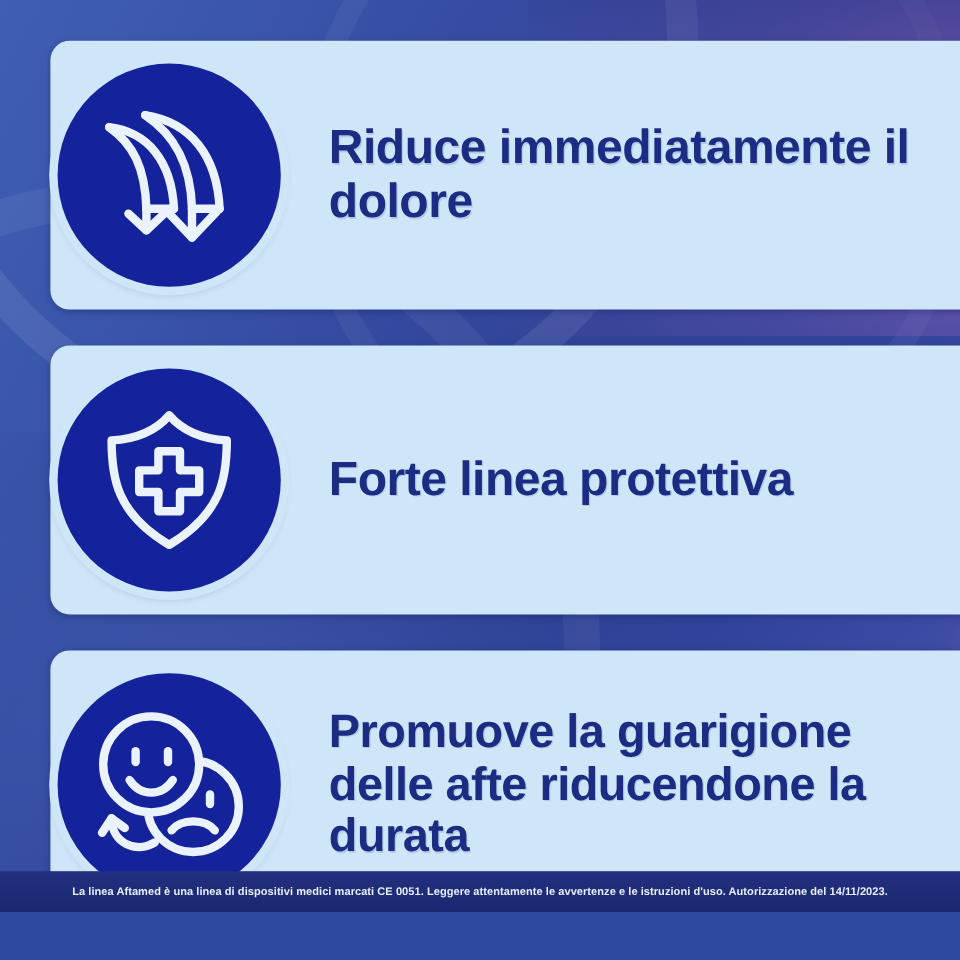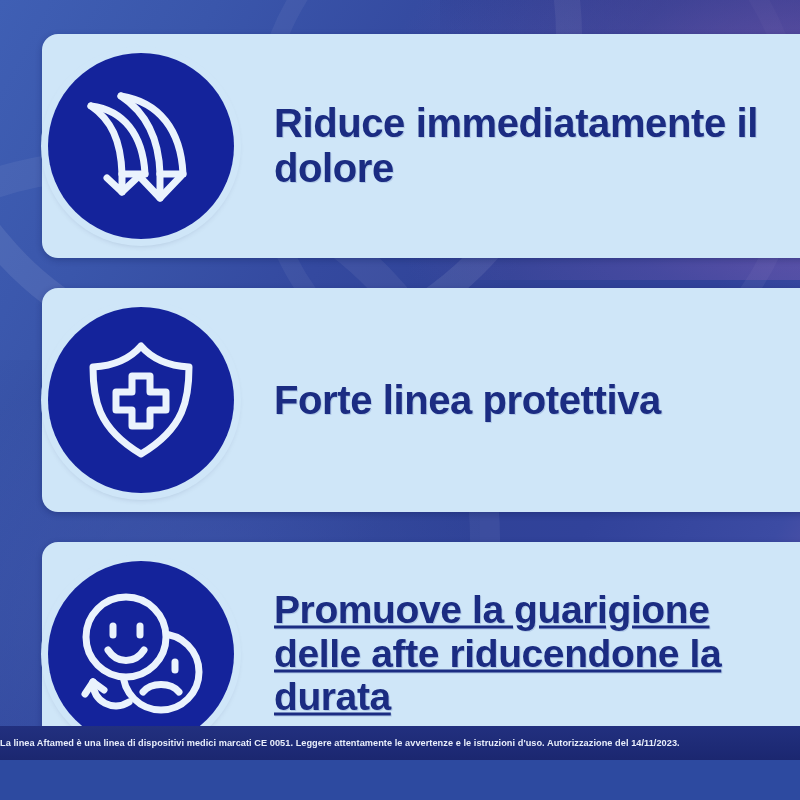--- a/index.html
+++ b/index.html
@@ -113,21 +113,21 @@
     right: 40px;
     top: 50%;
     transform: translateY(-50%);
     color: #1b2c82;
     font-weight: bold;
     font-size: 40px;
     line-height: 1.12;
     letter-spacing: -0.4px;
     text-shadow: 1px 1px 0 rgba(120,150,200,0.35);
   }
-  .card-3 .card-text { font-size: 39px; text-decoration: underline; }
+  .card-3 .card-text { font-size: 39px; }
 
   
   .badge {
     position: absolute;
     left: 6px;
     top: 50%;
     transform: translateY(-50%);
     width: 186px;
     height: 186px;
     border-radius: 50%;
@@ -153,21 +153,21 @@
   
   .footer {
     position: absolute;
     left: 0;
     right: 0;
     bottom: 0;
     height: 34px;
     background: linear-gradient(180deg, #22307f 0%, #1b2770 100%);
     display: flex;
     align-items: center;
-    justify-content: flex-start;
+    justify-content: center;
   }
   .footer-text {
     color: #e8eefb;
     font-size: 9.2px;
     font-weight: bold;
     letter-spacing: 0.05px;
     white-space: nowrap;
   }
 </style>
 </head>

